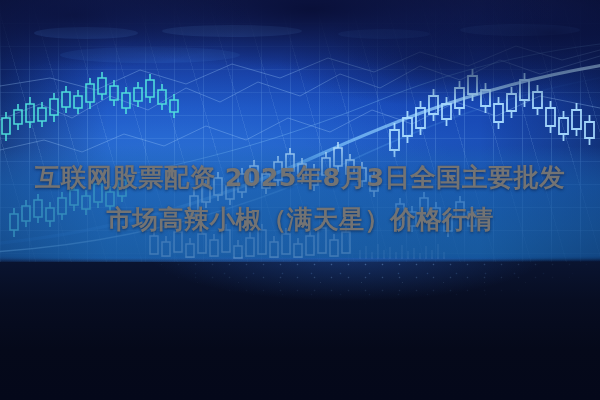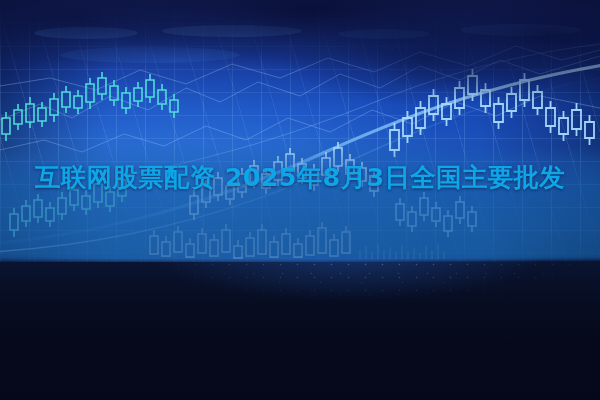--- a/index.html
+++ b/index.html
@@ -126,21 +126,21 @@
   
   .title-wrap {
     position: absolute;
     left: 0;
     top: 156px;
     width: 600px;
     text-align: center;
     z-index: 20;
   }
   .title-line {
-    color: #0ea5e9;
+    color: #737373;
     font-size: 25.5px;
     font-weight: bold;
     line-height: 42px;
     letter-spacing: 0.3px;
     white-space: nowrap;
     text-shadow: 0 1px 3px rgba(3,12,40,0.55);
   }
 </style>
 </head>
 <body>
@@ -303,15 +303,16 @@
     </g>
   </svg>
 
   <div class="layer bg-darktop"></div>
   <div class="layer bg-band"></div>
   <div class="layer bg-underglow"></div>
   <div class="layer bg-dust"></div>
 
   <div class="title-wrap">
     <div class="title-line">互联网股票配资 2025年8月3日全国主要批发</div>
+    <div class="title-line">市场高辣小椒（满天星）价格行情</div>
   </div>
 
 </div>
 
 </body></html>

